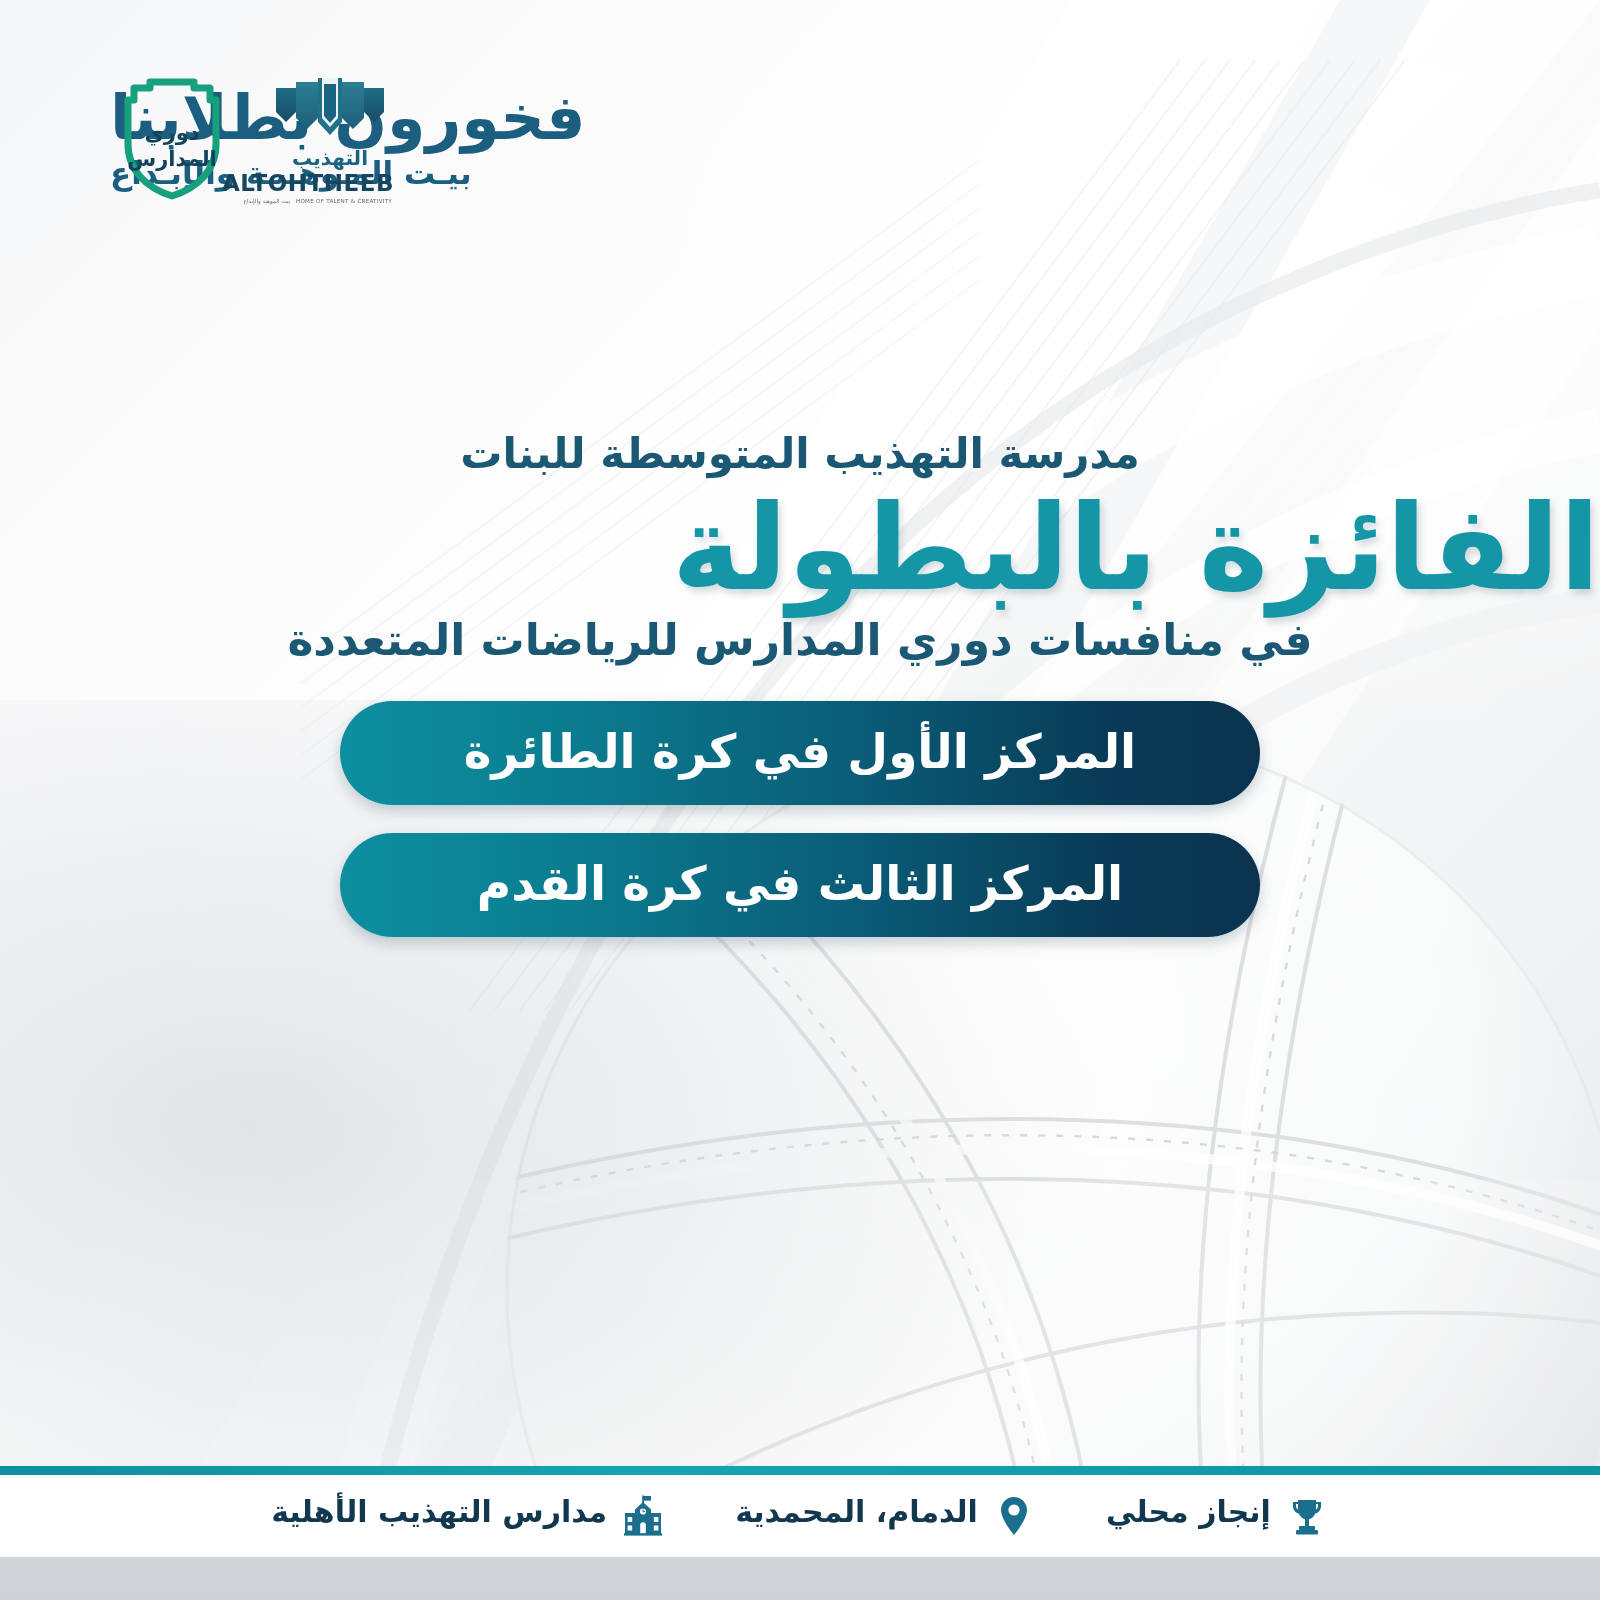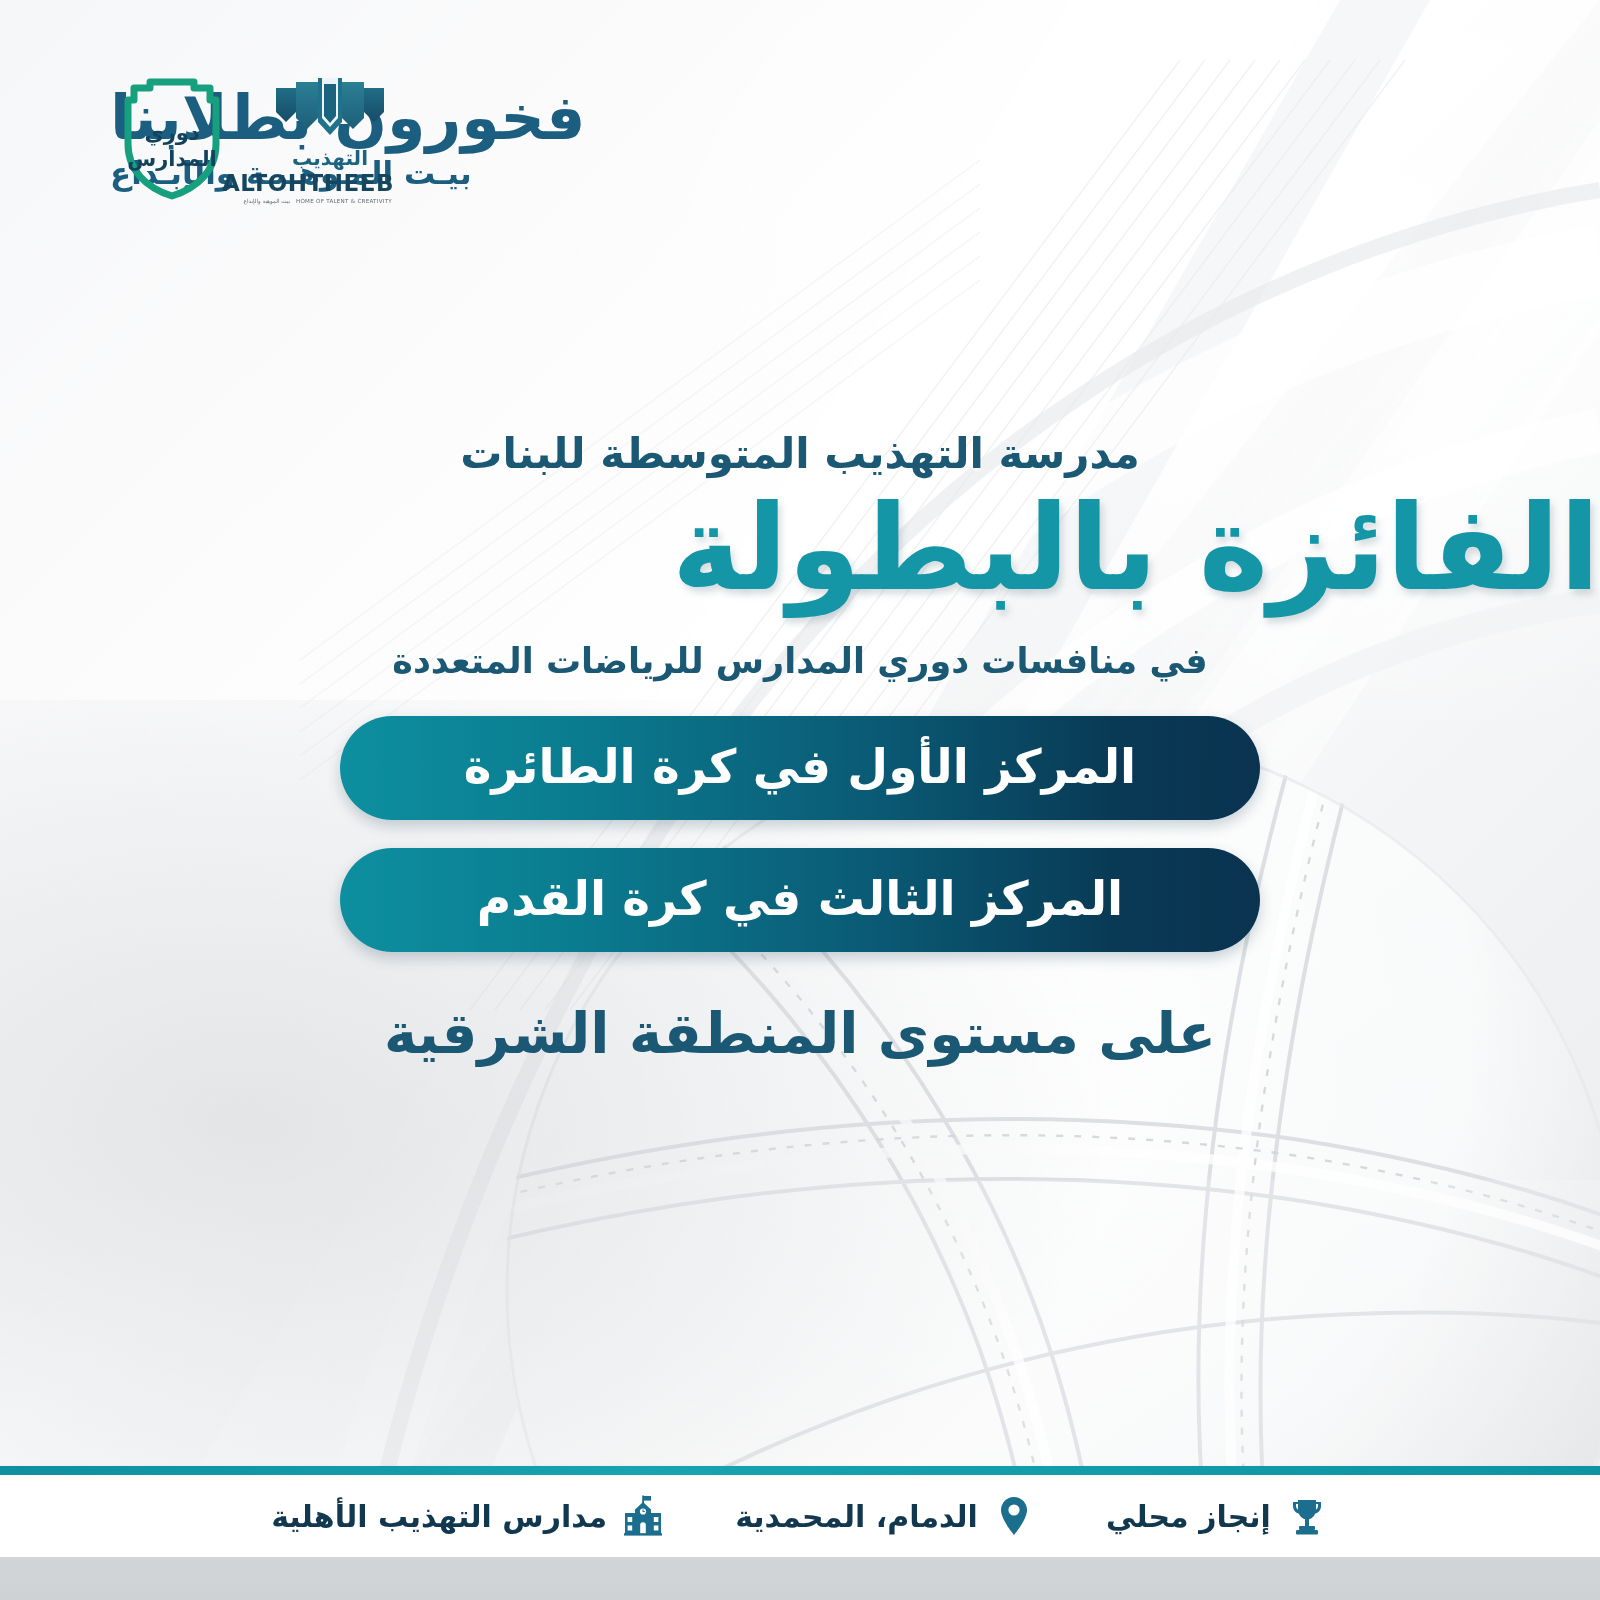--- a/index.html
+++ b/index.html
@@ -77,22 +77,21 @@
 
   .champion-title{
     margin-top:4px;
     font-size:118px;font-weight:bold;color:#1596a6;
     line-height:1.12;letter-spacing:-2px;
     text-shadow:3px 5px 7px rgba(120,140,150,.30);
     text-align:right;
   }
 
   .subtitle{
-    margin-top:26px;
-    font-size:35px;font-weight:bold;color:#1b5874;line-height:1.2;
+    font-size:44px;font-weight:bold;color:#1b5874;line-height:1.2;
     letter-spacing:-.5px;
   }
 
   
   .pills{margin-top:34px;display:flex;flex-direction:column;align-items:center;gap:28px;}
   .pill{
     width:920px;height:104px;
     border-radius:52px;
     background:linear-gradient(90deg,#0d8fa0 0%,#0b7f92 22%,#0a5a75 58%,#093a55 84%,#0a3350 100%);
     display:flex;align-items:center;justify-content:center;
@@ -117,21 +116,21 @@
   }
   .footer-band{
     position:absolute;left:0;top:1475px;width:1600px;height:82px;
     background:#ffffff;
   }
   .footer-items{
     position:absolute;left:0;top:1475px;width:1600px;height:82px;
     display:flex;align-items:center;justify-content:center;gap:70px;
     direction:rtl;
   }
-  .f-item{display:flex;align-items:center;gap:14px;}
+  .f-item{display:flex;align-items:flex-start;gap:14px;}
   .f-icon{width:44px;height:44px;display:block;flex:0 0 auto;}
   .f-label{
     font-size:30px;font-weight:bold;color:#12384f;white-space:nowrap;
     letter-spacing:-.3px;
   }
   .footer-base{
     position:absolute;left:0;top:1557px;width:1600px;height:43px;
     background:linear-gradient(180deg,#d2d5d8 0%,#cfd2d5 100%);
   }
 </style>
@@ -303,21 +302,20 @@
 
     <div class="pills">
       <div class="pill">
         <span class="pill-text">المركز الأول في كرة الطائرة</span>
       </div>
       <div class="pill">
         <span class="pill-text">المركز الثالث في كرة القدم</span>
       </div>
     </div>
 
-    <div class="region">على مستوى المنطقة الشرقية</div>
   </div>
 
   <div class="footer-rule"></div>
   <div class="footer-band"></div>
 
   <div class="footer-items">
 
     <div class="f-item">
       <svg class="f-icon" viewBox="0 0 44 44">
         <path d="M13,6 h18 v9 c0,6.2-4,10.5-9,10.5 S13,21.2,13,15 Z" fill="#1b6e8e"></path>

